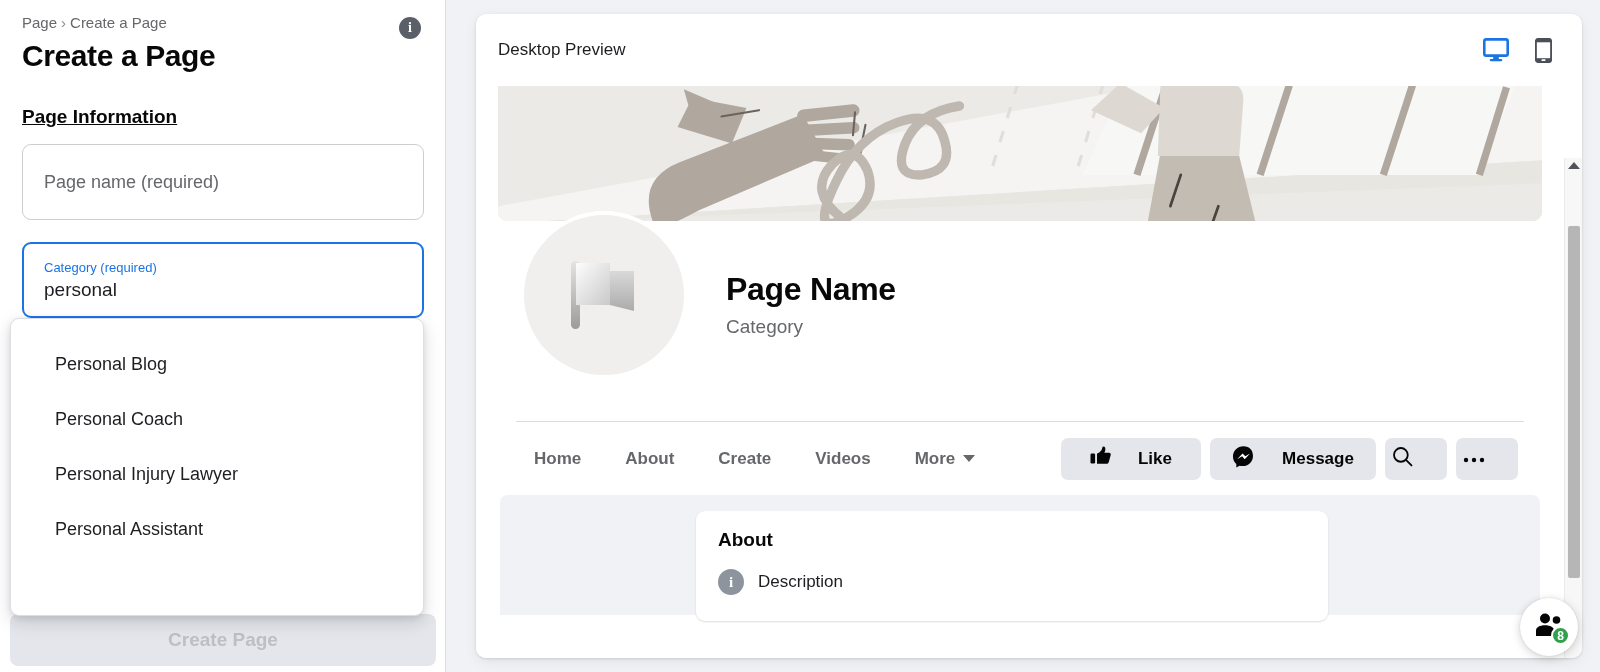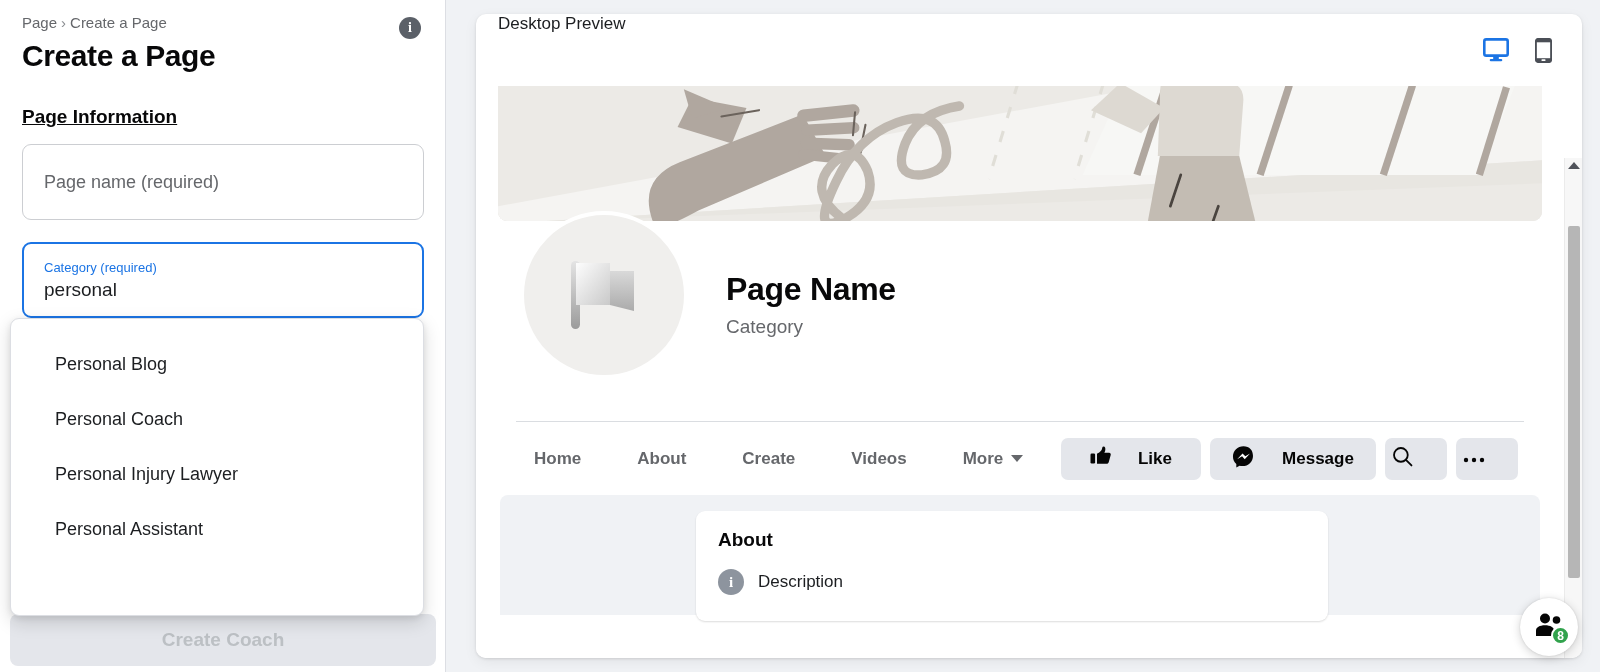--- a/index.html
+++ b/index.html
@@ -135,21 +135,21 @@
   .preview-card {
     position: relative;
     width: 100%; height: 100%;
     background: #fff;
     border-radius: 10px;
     box-shadow: 0 1px 3px rgba(0,0,0,.12), 0 4px 14px rgba(0,0,0,.06);
     overflow: hidden;
   }
   .preview-header {
     height: 72px;
-    display: flex; 
+    display: flex; align-items: center;
     padding: 0 22px;
   }
   .preview-header-title {
     font-size: 17px; color: #1c1e21; font-weight: normal;
   }
   .preview-toggles {
     margin-left: auto; display: flex; align-items: center; gap: 26px;
     padding-right: 8px;
   }
   .toggle-icon { cursor: pointer; display: flex; align-items: center; }
@@ -197,21 +197,21 @@
   }
 
   
   .navbar {
     position: relative;
     border-top: 1px solid #dadde1;
     height: 74px;
     display: flex; align-items: center;
     margin: 0 18px;
   }
-  .nav-tabs { display: flex; align-items: center; gap: 20px; }
+  .nav-tabs { display: flex; align-items: center; gap: 8px; }
   .nav-tab {
     font-size: 17px; font-weight: bold; color: #65676b;
     padding: 10px 18px; border-radius: 7px; cursor: pointer;
     display: flex; align-items: center; gap: 8px;
     white-space: nowrap;
   }
   .caret {
     width: 0; height: 0;
     border-left: 6px solid transparent;
     border-right: 6px solid transparent;
@@ -338,21 +338,21 @@
       <span class="field-placeholder"></span>
     </div>
 
     <div class="dropdown">
       <div class="dropdown-item">Personal Blog</div>
       <div class="dropdown-item">Personal Coach</div>
       <div class="dropdown-item">Personal Injury Lawyer</div>
       <div class="dropdown-item">Personal Assistant</div>
     </div>
 
-    <button class="create-btn">Create Coach</button>
+    <button class="create-btn">Create Page</button>
 
     <div class="left-divider"></div>
   </div>
   <div class="left-shadow" style="position:absolute;left:446px;top:0;"></div>
 
   <div class="right-panel">
     <div class="preview-card">
 
       <div class="preview-header">
         <span class="preview-header-title">Desktop Preview</span>

